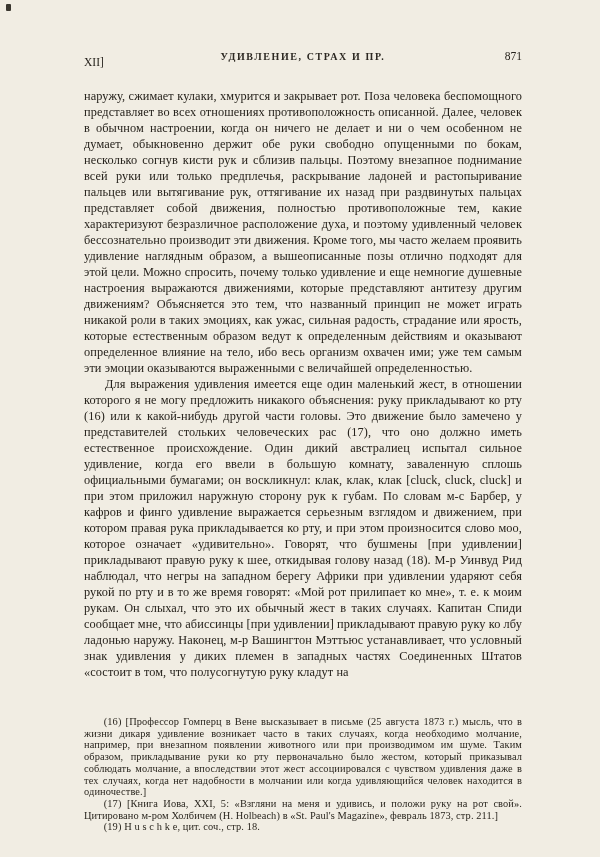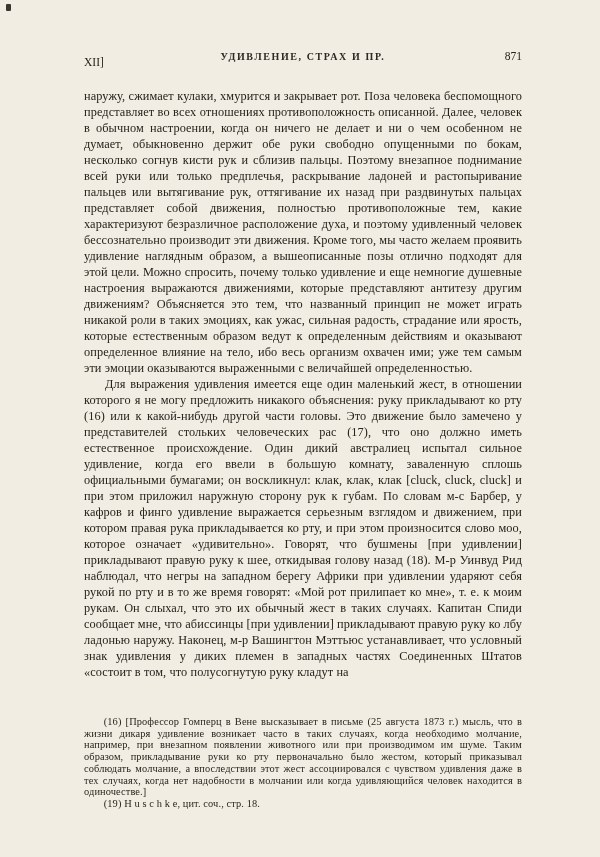--- a/index.html
+++ b/index.html
@@ -91,15 +91,16 @@
     <span class="hdr-right">871</span>
   </div>
 
   <div class="body-text">
     <p class="no-indent">наружу, сжимает кулаки, хмурится и закрывает рот. Поза человека беспомощного представляет во всех отношениях противоположность описанной. Далее, человек в обычном настроении, когда он ничего не делает и ни о чем особенном не думает, обыкновенно держит обе руки свободно опущенными по бокам, несколько согнув кисти рук и сблизив пальцы. Поэтому внезапное поднимание всей руки или только предплечья, раскрывание ладоней и растопыривание пальцев или вытягивание рук, оттягивание их назад при раздвинутых пальцах представляет собой движения, полностью противоположные тем, какие характеризуют безразличное расположение духа, и поэтому удивленный человек бессознательно производит эти движения. Кроме того, мы часто желаем проявить удивление наглядным образом, а вышеописанные позы отлично подходят для этой цели. Можно спросить, почему только удивление и еще немногие душевные настроения выражаются движениями, которые представляют антитезу другим движениям? Объясняется это тем, что названный принцип не может играть никакой роли в таких эмоциях, как ужас, сильная радость, страдание или ярость, которые естественным образом ведут к определенным действиям и оказывают определенное влияние на тело, ибо весь организм охвачен ими; уже тем самым эти эмоции оказываются выраженными с величайшей определенностью.</p>
     <p>Для выражения удивления имеется еще один маленький жест, в отношении которого я не могу предложить никакого объяснения: руку прикладывают ко рту (16) или к какой-нибудь другой части головы. Это движение было замечено у представителей стольких человеческих рас (17), что оно должно иметь естественное происхождение. Один дикий австралиец испытал сильное удивление, когда его ввели в большую комнату, заваленную сплошь официальными бумагами; он воскликнул: клак, клак, клак [cluck, cluck, cluck] и при этом приложил наружную сторону рук к губам. По словам м-с Барбер, у кафров и финго удивление выражается серьезным взглядом и движением, при котором правая рука прикладывается ко рту, и при этом произносится слово моо, которое означает «удивительно». Говорят, что бушмены [при удивлении] прикладывают правую руку к шее, откидывая голову назад (18). М-р Уинвуд Рид наблюдал, что негры на западном берегу Африки при удивлении ударяют себя рукой по рту и в то же время говорят: «Мой рот прилипает ко мне», т. е. к моим рукам. Он слыхал, что это их обычный жест в таких случаях. Капитан Спиди сообщает мне, что абиссинцы [при удивлении] прикладывают правую руку ко лбу ладонью наружу. Наконец, м-р Вашингтон Мэттьюс устанавливает, что условный знак удивления у диких племен в западных частях Соединенных Штатов «состоит в том, что полусогнутую руку кладут на</p>
   </div>
 
   <div class="footnotes">
     <p>(16) [Профессор Гомперц в Вене высказывает в письме (25 августа 1873 г.) мысль, что в жизни дикаря удивление возникает часто в таких случаях, когда необходимо молчание, например, при внезапном появлении животного или при производимом им шуме. Таким образом, прикладывание руки ко рту первоначально было жестом, который приказывал соблюдать молчание, а впоследствии этот жест ассоциировался с чувством удивления даже в тех случаях, когда нет надобности в молчании или когда удивляющийся человек находится в одиночестве.]</p>
+    <p>(17) [Книга Иова, XXI, 5: «Взгляни на меня и удивись, и положи руку на рот свой». Цитировано м-ром Холбичем (H. Holbeach) в «St. Paul's Magazine», февраль 1873, стр. 211.]</p>
     <p>(19) H u s c h k e, цит. соч., стр. 18.</p>
   </div>
 </div>
 
 </body></html>

